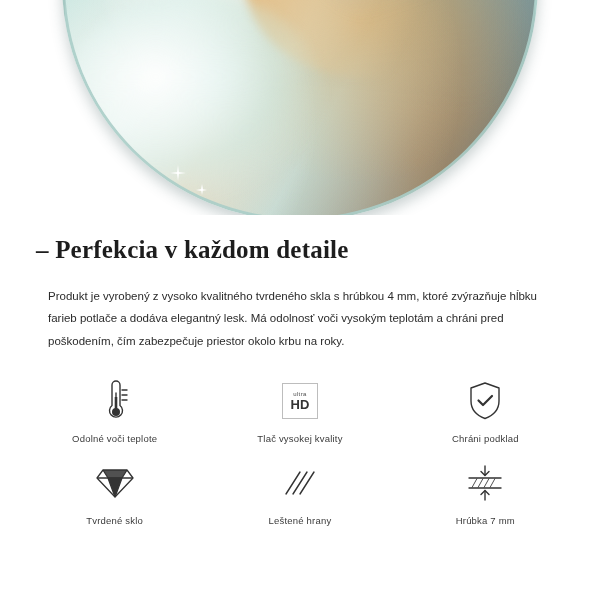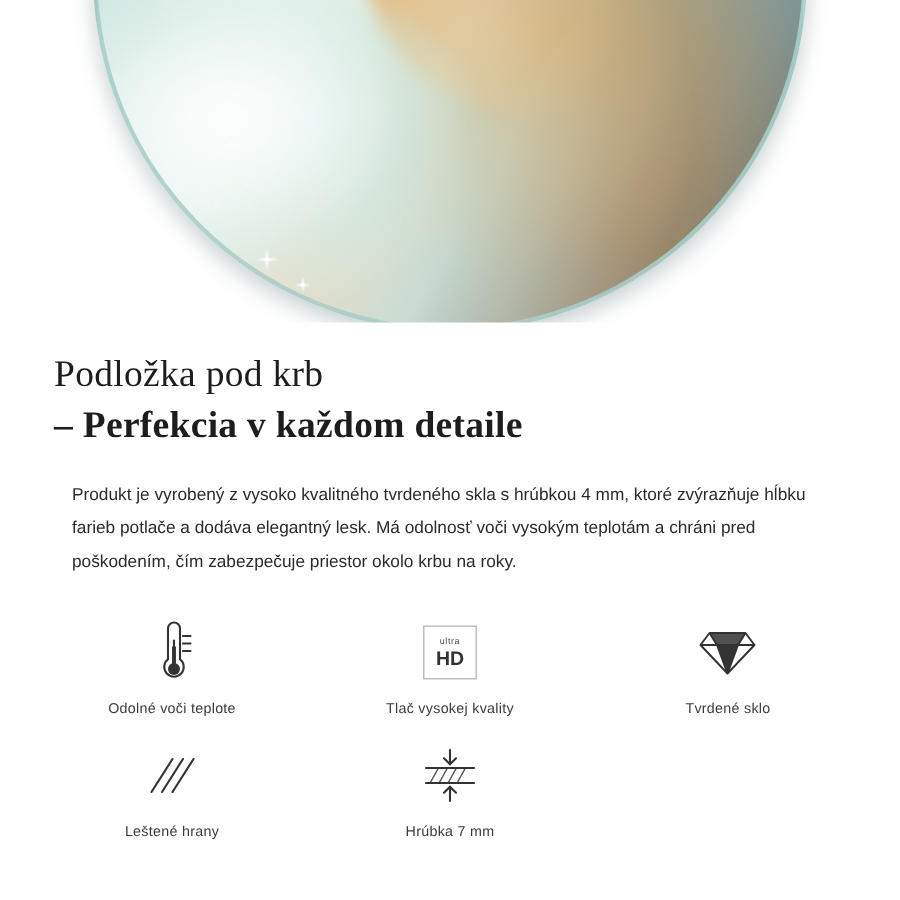--- a/index.html
+++ b/index.html
@@ -183,21 +183,20 @@
       <div class="hero-swirl-b"></div>
       <div class="hero-swirl-c"></div>
       <div class="hero-swirl-d"></div>
     </div>
     <div class="hero-sparkle sparkle-1"></div>
     <div class="hero-sparkle sparkle-2"></div>
   </div>
 
   <div class="content">
     <h1 class="headline">
-      <span>Podložka pod krb</span>
       <span class="line2">– Perfekcia v každom detaile</span>
     </h1>
     <p class="paragraph">Produkt je vyrobený z vysoko kvalitného tvrdeného skla s hrúbkou 4 mm, ktoré zvýrazňuje hĺbku farieb potlače a dodáva elegantný lesk. Má odolnosť voči vysokým teplotám a chráni pred poškodením, čím zabezpečuje priestor okolo krbu na roky.</p>
   </div>
 
   <div class="features">
 
     <div class="feature">
       <div class="feature-icon">
         <svg width="40" height="44" viewBox="0 0 40 44">
@@ -218,20 +217,29 @@
     <div class="feature">
       <div class="feature-icon">
         <div class="hd-badge">
           <span class="ultra">ultra</span>
           <span class="hd">HD</span>
         </div>
       </div>
       <div class="feature-label">Tlač vysokej kvality</div>
     </div>
 
+    <div class="feature">
+      <div class="feature-icon">
+        <svg width="38" height="44" viewBox="0 0 38 44">
+          <path d="M19 4 L33 9 v13 c0 9 -6 14.5 -14 17.5 C11 36.5 5 31 5 22 V9 Z" fill="none" stroke="#333" stroke-width="1.4" stroke-linejoin="round"></path>
+          <path d="M12.5 21.5 l4.5 4.5 l9 -9" fill="none" stroke="#333" stroke-width="2.2" stroke-linecap="round" stroke-linejoin="round"></path>
+        </svg>
+      </div>
+      <div class="feature-label">Chráni podklad</div>
+    </div>
 
     <div class="feature">
       <div class="feature-icon">
         <svg width="42" height="38" viewBox="0 0 42 38">
           <g stroke="#333" stroke-width="1.3" fill="none" stroke-linejoin="round">
             <path d="M9 6 H33 L39 14 L21 33 L3 14 Z"></path>
             <path d="M3 14 H39"></path>
             <path d="M9 6 L14 14 L21 33"></path>
             <path d="M33 6 L28 14 L21 33"></path>
             <path d="M14 14 H28"></path>

